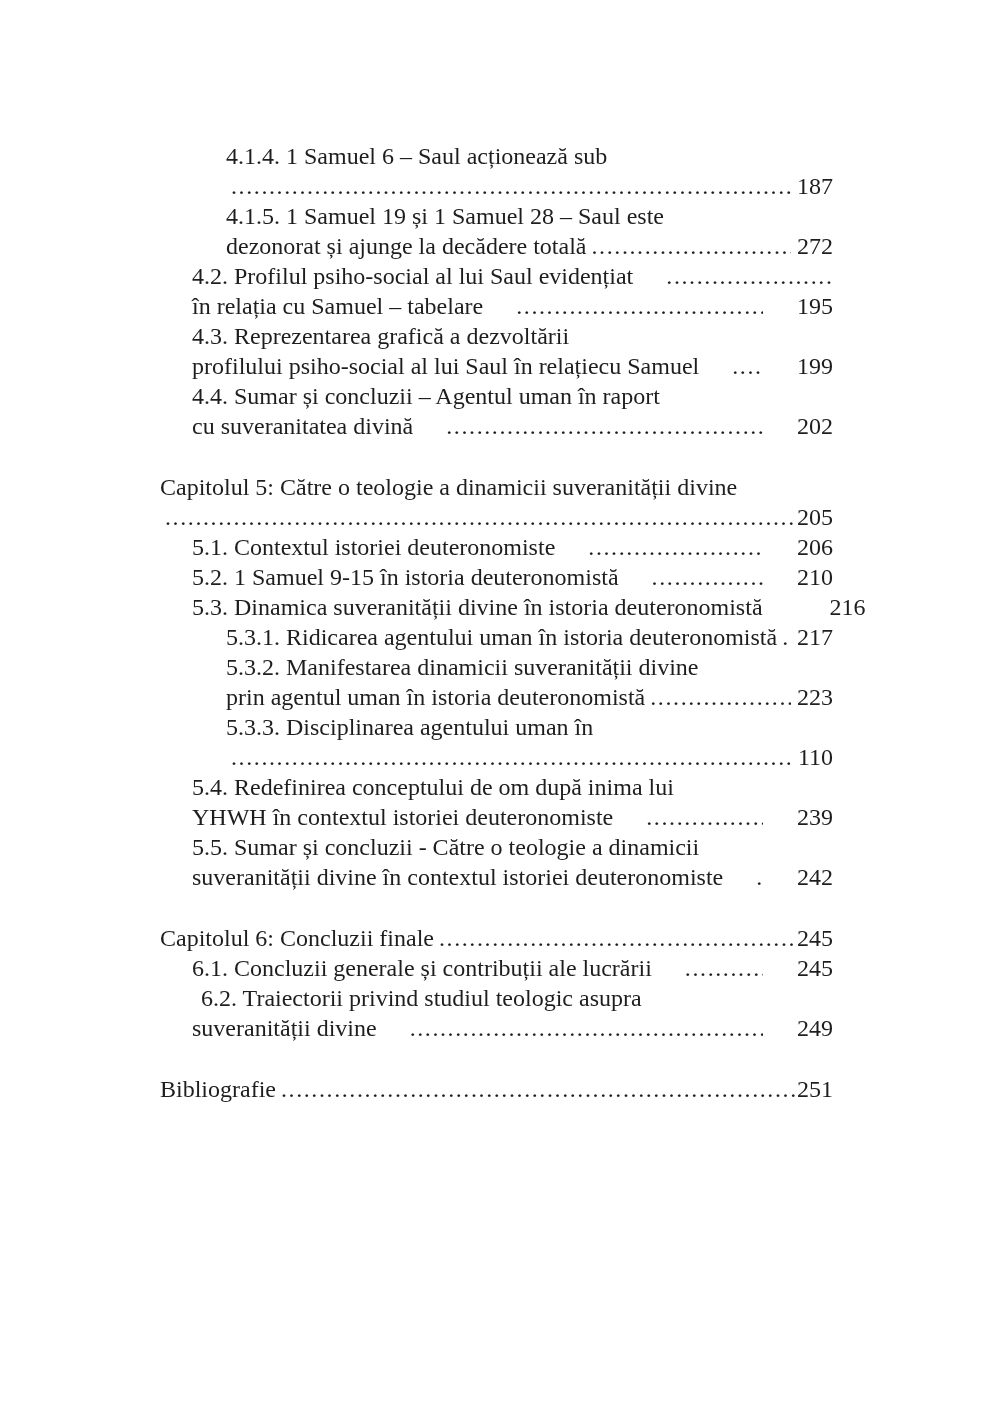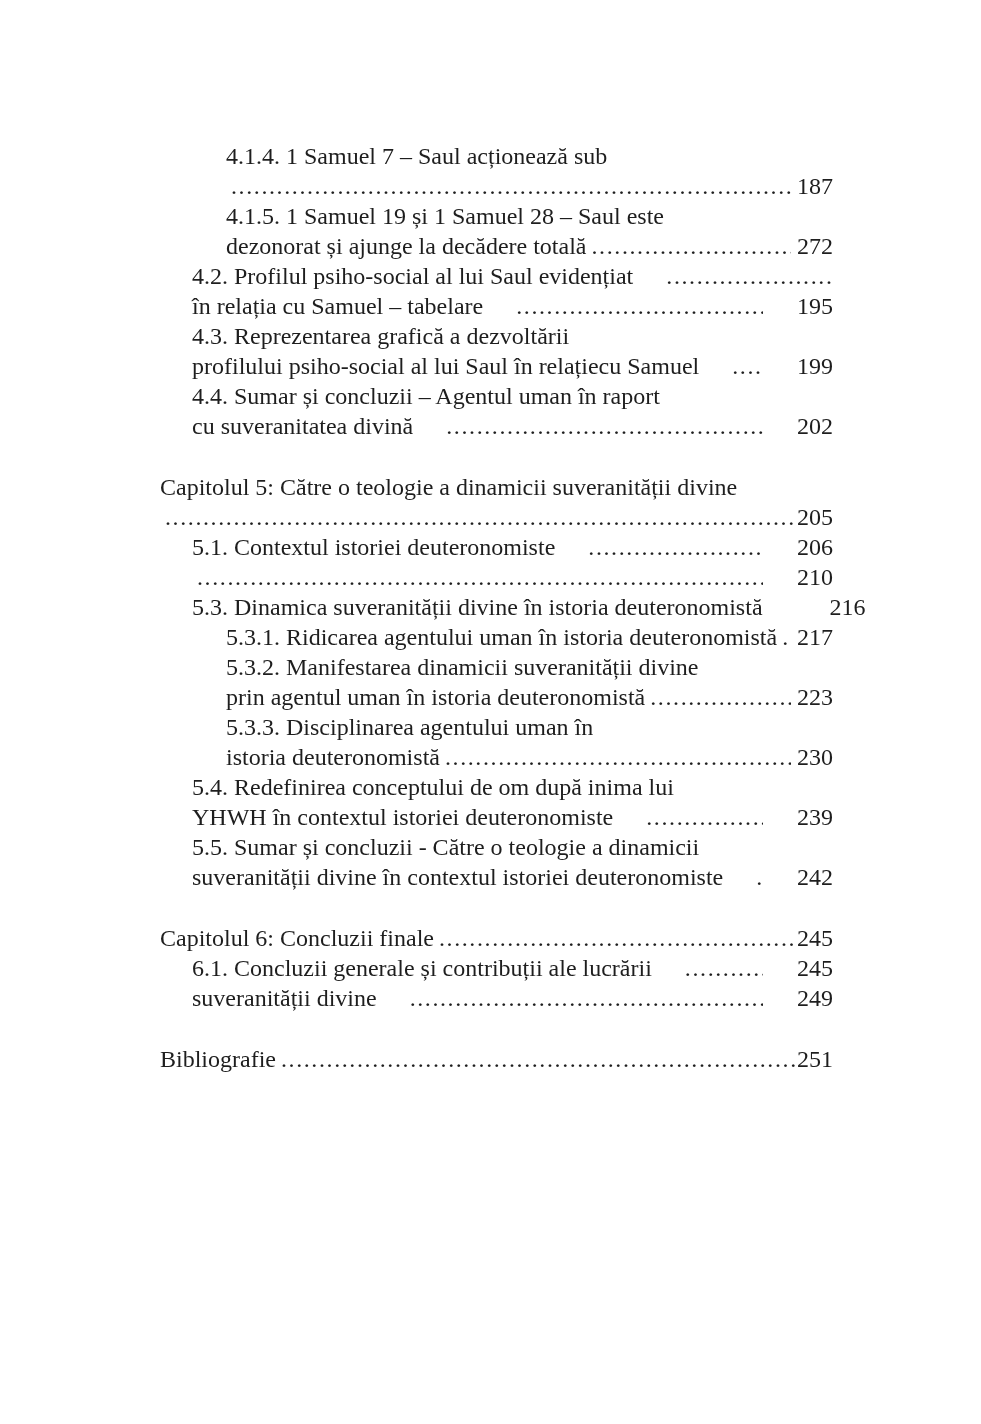--- a/index.html
+++ b/index.html
@@ -54,21 +54,21 @@
   }
   .chapter .page { margin-left: 1px; }
 </style>
 </head>
 <body>
 
 <main class="page-surface">
   <section id="toc-root">
       <div class="entry lvl2">
         <div class="toc-row">
-          <span class="text">4.1.4. 1 Samuel 7 – Saul acționează sub</span>
+          <span class="text">4.1.4. 1 Samuel 6 – Saul acționează sub</span>
         </div>
         <div class="toc-row">
           <span class="leader">................................................................................................................................................................</span>
           <span class="page">187</span>
         </div>
       </div>
       <div class="entry lvl2">
         <div class="toc-row">
           <span class="text">4.1.5. 1 Samuel 19 și 1 Samuel 28 – Saul este</span>
         </div>
@@ -120,20 +120,21 @@
       </div>
       <div class="entry lvl1">
         <div class="toc-row">
           <span class="text">5.1. Contextul istoriei deuteronomiste</span>
           <span class="leader">................................................................................................................................................................</span>
           <span class="page">206</span>
         </div>
       </div>
       <div class="entry lvl1">
         <div class="toc-row">
+          <span class="text">5.2. 1 Samuel 9-15 în istoria deuteronomistă</span>
           <span class="leader">................................................................................................................................................................</span>
           <span class="page">210</span>
         </div>
       </div>
       <div class="entry lvl1">
         <div class="toc-row">
           <span class="text">5.3. Dinamica suveranității divine în istoria deuteronomistă</span>
           <span class="leader">................................................................................................................................................................</span>
           <span class="page">216</span>
         </div>
@@ -153,23 +154,22 @@
           <span class="text">prin agentul uman în istoria deuteronomistă</span>
           <span class="leader">................................................................................................................................................................</span>
           <span class="page">223</span>
         </div>
       </div>
       <div class="entry lvl2">
         <div class="toc-row">
           <span class="text">5.3.3. Disciplinarea agentului uman în</span>
         </div>
         <div class="toc-row">
-          <span class="text">istoria deuteronomistă</span>
-          <span class="leader">................................................................................................................................................................</span>
-          <span class="page">230</span>
+          <span class="leader">................................................................................................................................................................</span>
+          <span class="page">110</span>
         </div>
       </div>
       <div class="entry lvl1">
         <div class="toc-row">
           <span class="text">5.4. Redefinirea conceptului de om după inima lui</span>
         </div>
         <div class="toc-row">
           <span class="text">YHWH în contextul istoriei deuteronomiste</span>
           <span class="leader">................................................................................................................................................................</span>
           <span class="page">239</span>
@@ -193,20 +193,23 @@
         </div>
       </div>
       <div class="entry lvl1">
         <div class="toc-row">
           <span class="text">6.1. Concluzii generale și contribuții ale lucrării</span>
           <span class="leader">................................................................................................................................................................</span>
           <span class="page">245</span>
         </div>
       </div>
       <div class="entry lvl1">
+        <div class="toc-row extra-indent">
+          <span class="text">6.2. Traiectorii privind studiul teologic asupra</span>
+        </div>
         <div class="toc-row">
           <span class="text">suveranității divine</span>
           <span class="leader">................................................................................................................................................................</span>
           <span class="page">249</span>
         </div>
       </div>
       <div class="entry lvl0 chapter">
         <div class="toc-row">
           <span class="text">Bibliografie</span>
           <span class="leader">................................................................................................................................................................</span>

